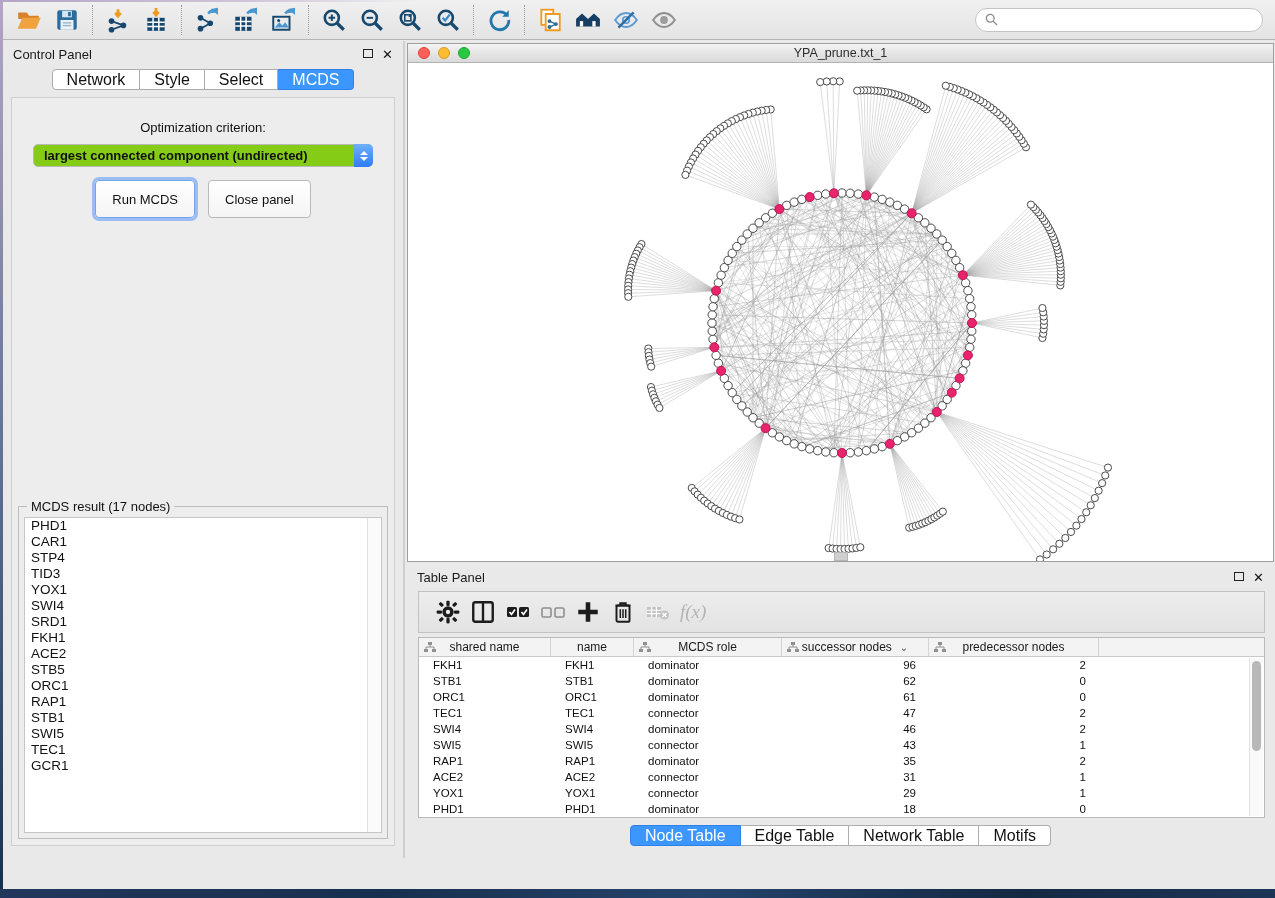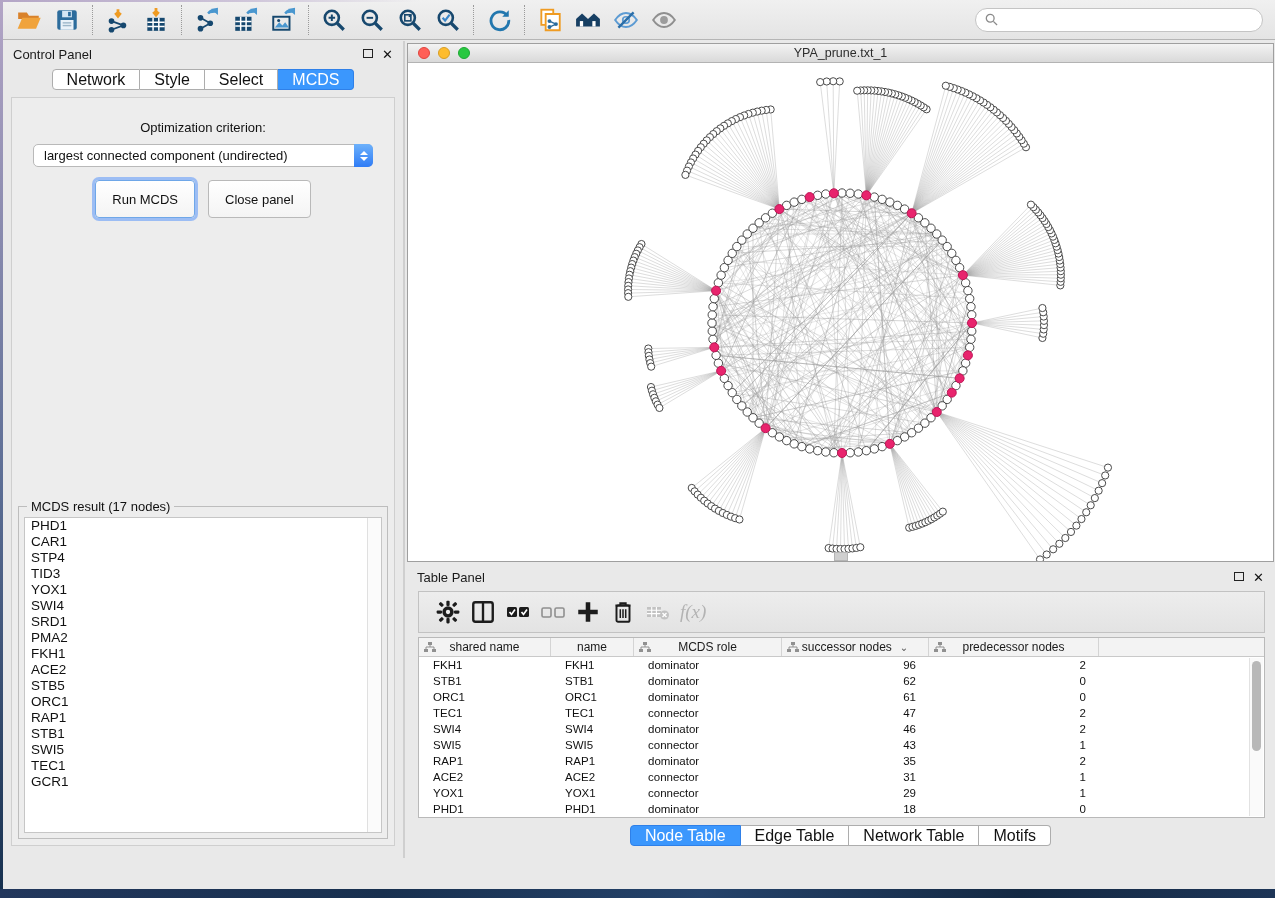--- a/index.html
+++ b/index.html
@@ -43,22 +43,22 @@
   .segbar { display:flex; justify-content:center; margin-top:2px; }
   .seg { font-size:16px; padding:2px 14px; background:#fff; color:#111;
     border:1px solid #adadad; border-left:none; height:21px; display:flex; align-items:center; }
   .seg:first-child { border-left:1px solid #adadad; border-radius:4px 0 0 4px; }
   .seg:last-child { border-radius:0 4px 4px 0; }
   .seg.active { background:#3b97fd; border-color:#2f80e8; color:#fff; }
 
   .cp-box { position:absolute; left:8px; right:8px; top:56px; bottom:12px;
     border:1px solid #cfcfcf; background:#ededed; }
   .opt-label { text-align:center; font-size:13px; margin-top:22px; color:#111; }
-  .dropdown { margin:9px auto 0; width:340px; height:23px; background:#ffffff;
-    border:1px solid #b9b9b9; border-radius:5px; display:flex; align-items:center; position:relative; }
+  .dropdown { margin:9px auto 0; width:340px; height:23px; background:#84cc16;
+    border:1px solid #b9b9b9; border-radius:5px; display:flex; align-items:center; position:relative;font-weight:bold; }
   .dropdown .val { flex:1; font-size:13px; padding-left:10px; color:#111; white-space:nowrap; }
   .dd-step { width:19px; height:23px; margin:-1px -1px -1px 0; border-radius:0 5px 5px 0;
     background:linear-gradient(#6db1fb,#2f7cf6); display:flex; flex-direction:column;
     align-items:center; justify-content:center; gap:2px; }
   .dd-step i { width:0; height:0; border-left:4px solid transparent; border-right:4px solid transparent; }
   .dd-step i.up { border-bottom:4px solid #fff; }
   .dd-step i.dn { border-top:4px solid #fff; }
   .btn-row { display:flex; justify-content:center; gap:13px; margin-top:13px; }
   .pbtn { font-size:13px; background:linear-gradient(#ffffff,#f4f4f4); color:#111;
     border:1px solid #b9b9b9; border-radius:4px; height:38px; padding:0 16px; }
@@ -302,21 +302,20 @@
         <span class="mcds-legend">MCDS result (17 nodes)</span>
         <div class="mcds-list" id="mcds-list">
           <div class="mcds-scroll"></div>
         <div class="mcds-item">PHD1</div>
             <div class="mcds-item">CAR1</div>
             <div class="mcds-item">STP4</div>
             <div class="mcds-item">TID3</div>
             <div class="mcds-item">YOX1</div>
             <div class="mcds-item">SWI4</div>
             <div class="mcds-item">SRD1</div>
-            <div class="mcds-item">PMA2</div>
             <div class="mcds-item">FKH1</div>
             <div class="mcds-item">ACE2</div>
             <div class="mcds-item">STB5</div>
             <div class="mcds-item">ORC1</div>
             <div class="mcds-item">RAP1</div>
             <div class="mcds-item">STB1</div>
             <div class="mcds-item">SWI5</div>
             <div class="mcds-item">TEC1</div>
             <div class="mcds-item">GCR1</div>
           </div>

